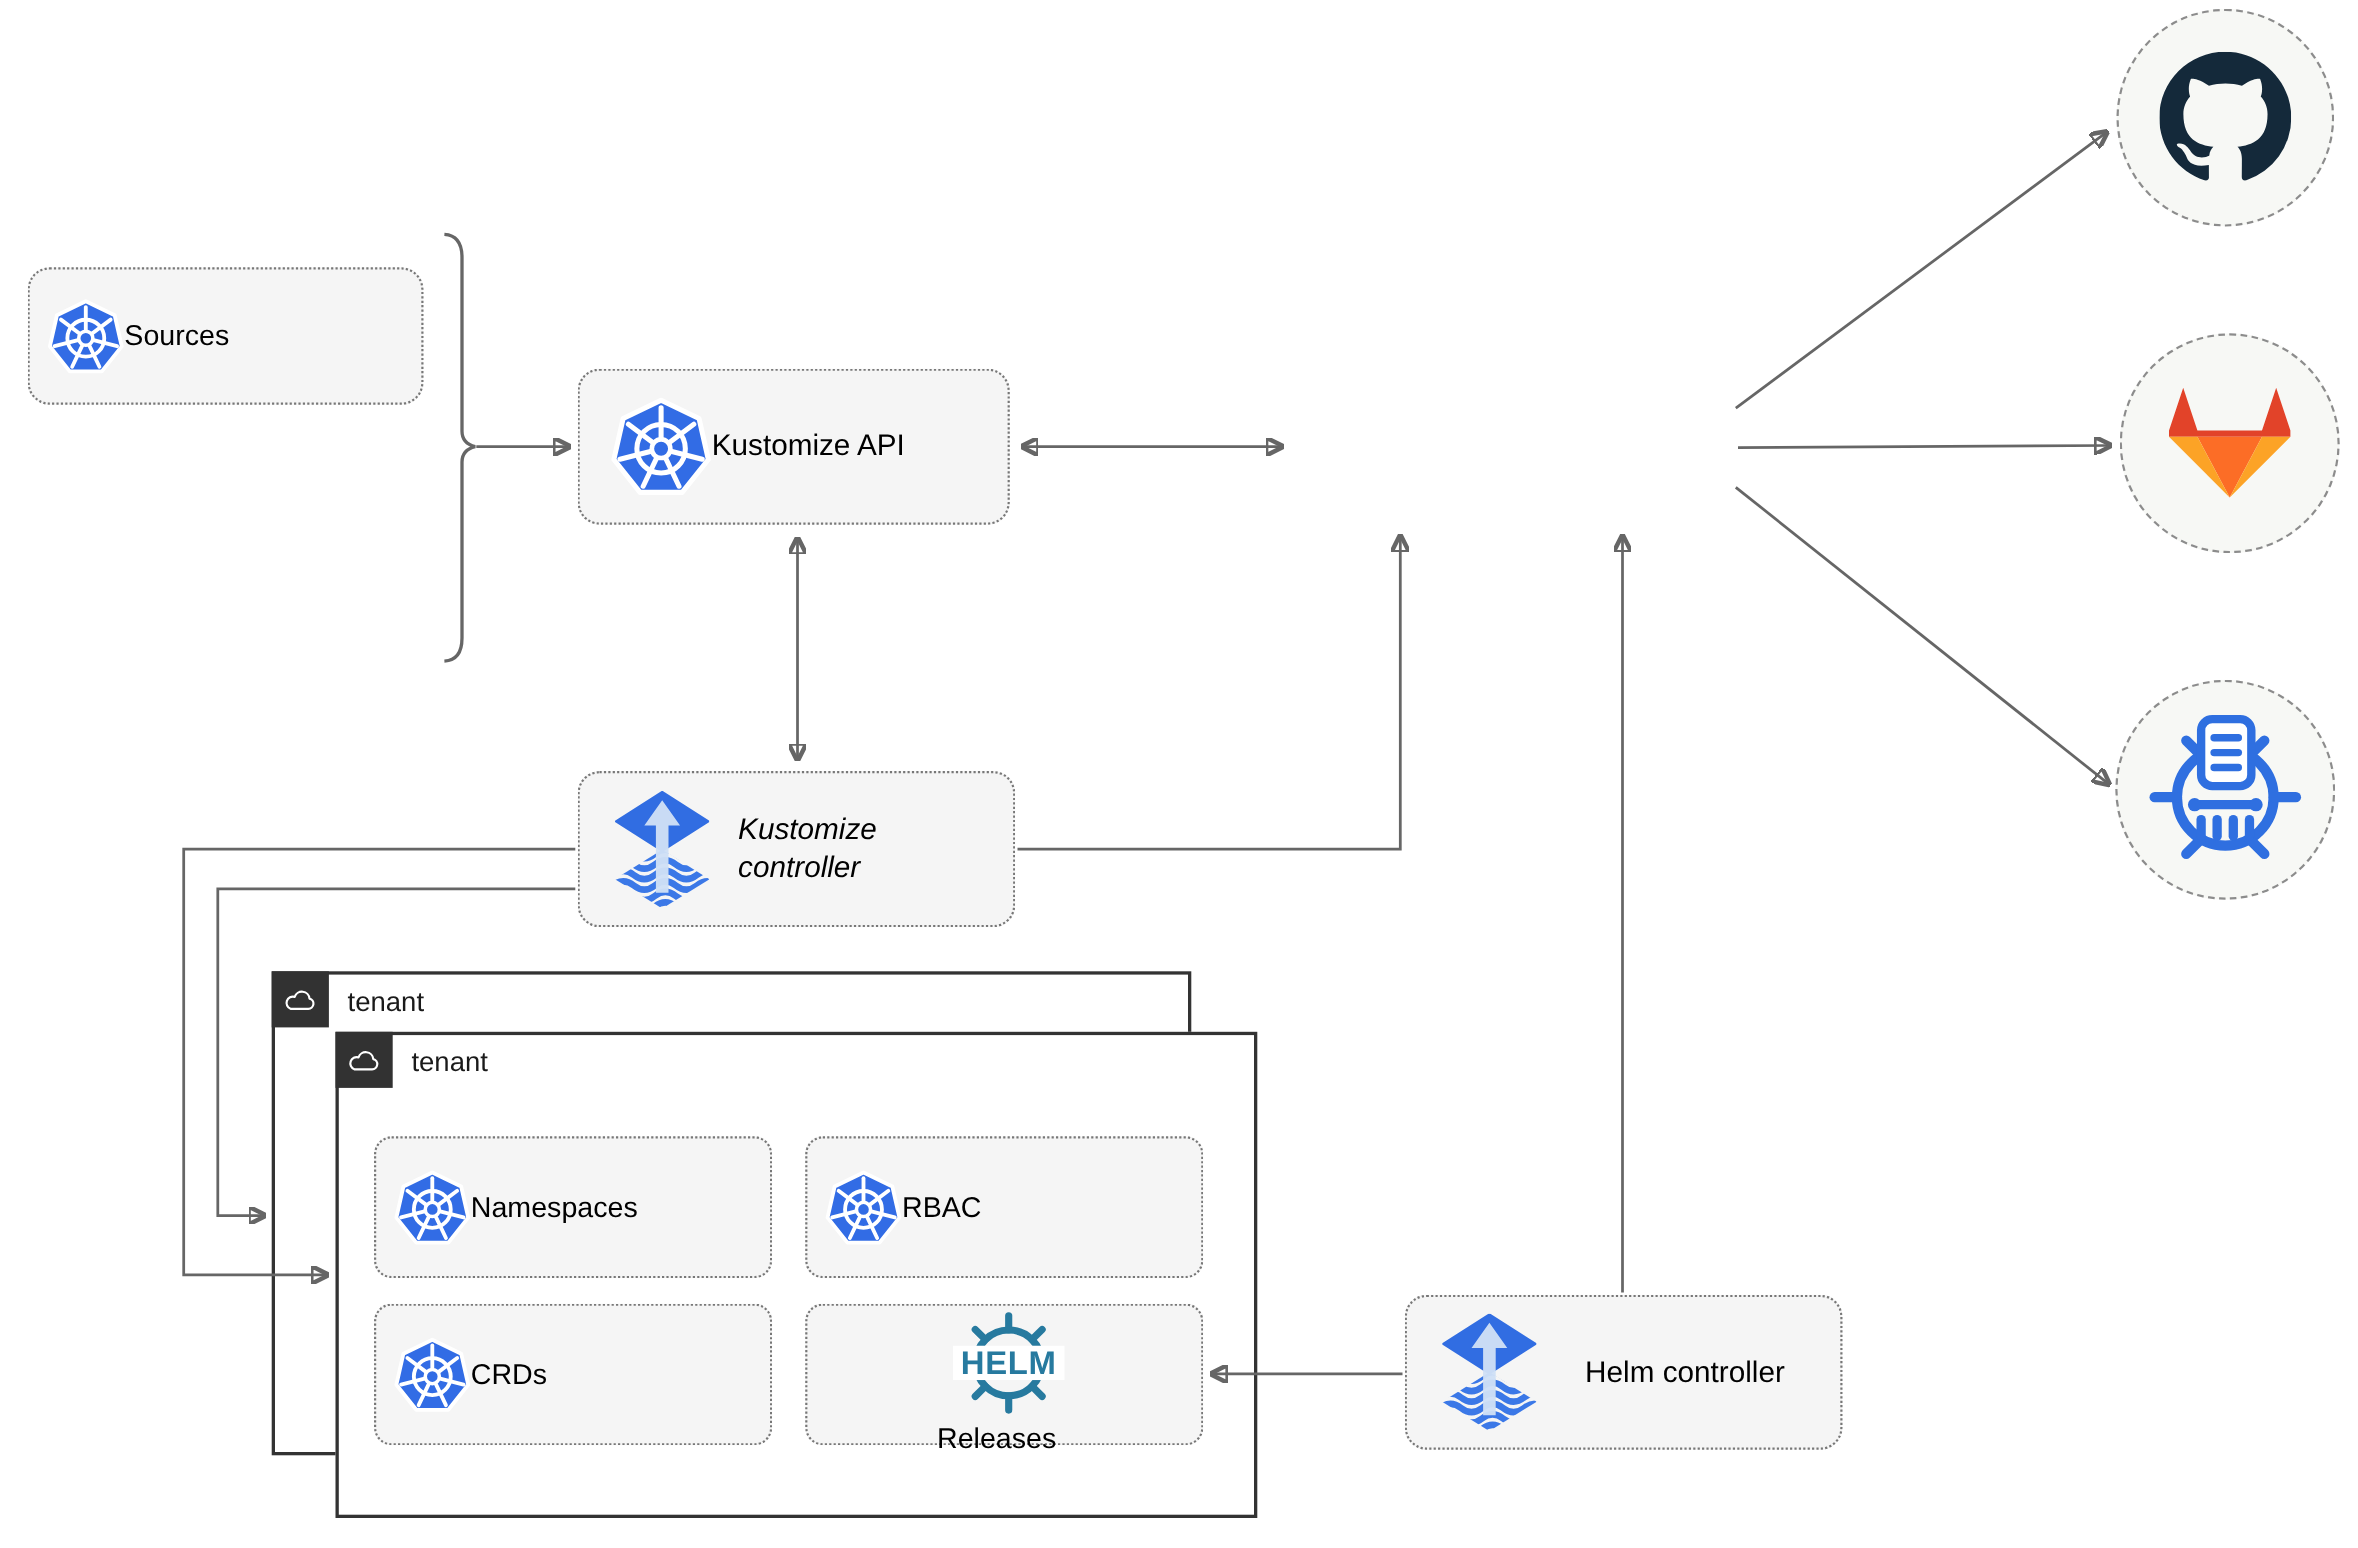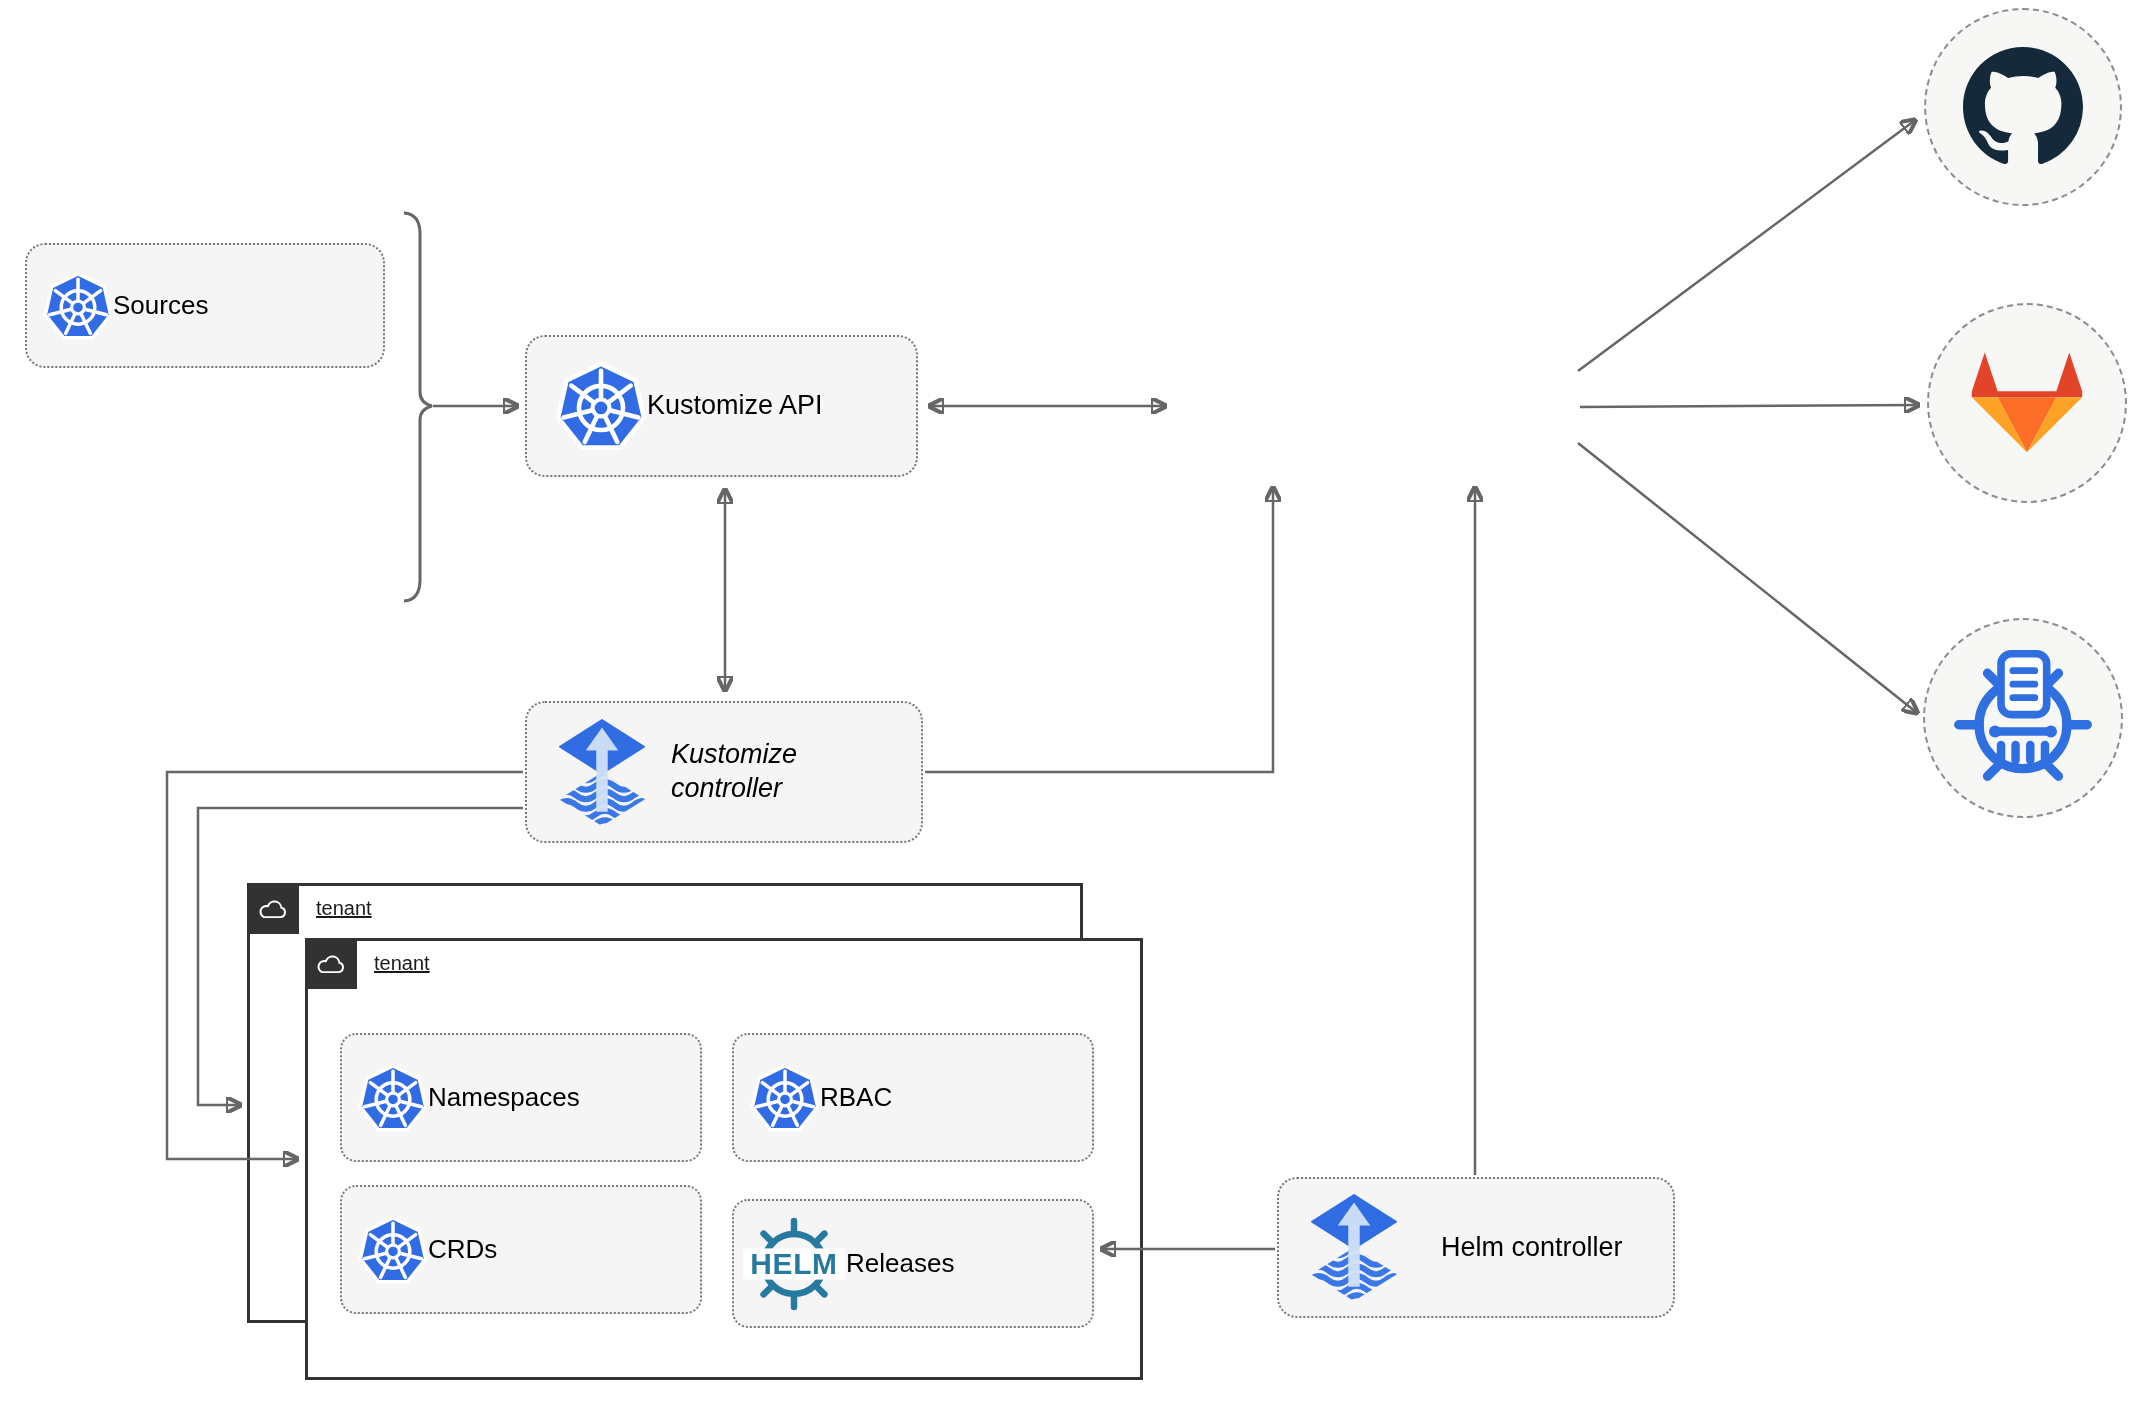--- a/index.html
+++ b/index.html
@@ -23,21 +23,21 @@
   
   .tenant{
     position:absolute;box-sizing:border-box;background:#ffffff;
     border:3px solid #333;
   }
   .tenant-tab{
     position:absolute;left:-3px;top:-3px;width:52px;height:51px;
     background:#323232;display:flex;align-items:center;justify-content:center;
   }
   .tenant-lbl{
-    position:absolute;left:66px;top:11px;font-size:20px;color:#1a1a1a;text-decoration:underline;
+    position:absolute;left:66px;top:11px;font-size:25px;color:#1a1a1a;
   }
   
   .remote{
     position:absolute;box-sizing:border-box;border-radius:50%;
     background:#f7f8f5;border:2px dashed #8c8c8c;
     display:flex;align-items:center;justify-content:center;
   }
   .connectors{position:absolute;left:0;top:0;pointer-events:none;}
   .connectors path{fill:none;stroke:#666;stroke-width:2.5px;}
   .connectors path.brace{stroke-width:3px;}
@@ -203,21 +203,21 @@
       <div class="lbl">RBAC</div>
     </div>
 
     <div class="node" style="left:32px;top:244px;width:362px;height:129px;border-radius:16px;">
       <svg class="icon" width="70" height="70" style="margin-left:16px;">
           <use href="#sym-k8s"></use>
         </svg>
       <div class="lbl">CRDs</div>
     </div>
 
-    <div class="node" style="left:424px;top:258px;width:362px;height:129px;border-radius:16px;">
+    <div class="node" style="left:424px;top:244px;width:362px;height:129px;border-radius:16px;flex-direction:column;">
       <svg class="icon" width="104" height="104" style="margin-left:8px;">
           <use href="#sym-helm"></use>
         </svg>
       <div class="lbl">Releases</div>
     </div>
   </div>
 
   <div class="remote" style="left:1924px;top:8px;width:198px;height:198px;">
     <svg class="icon" width="120" height="120">
         <use href="#sym-gh"></use>

